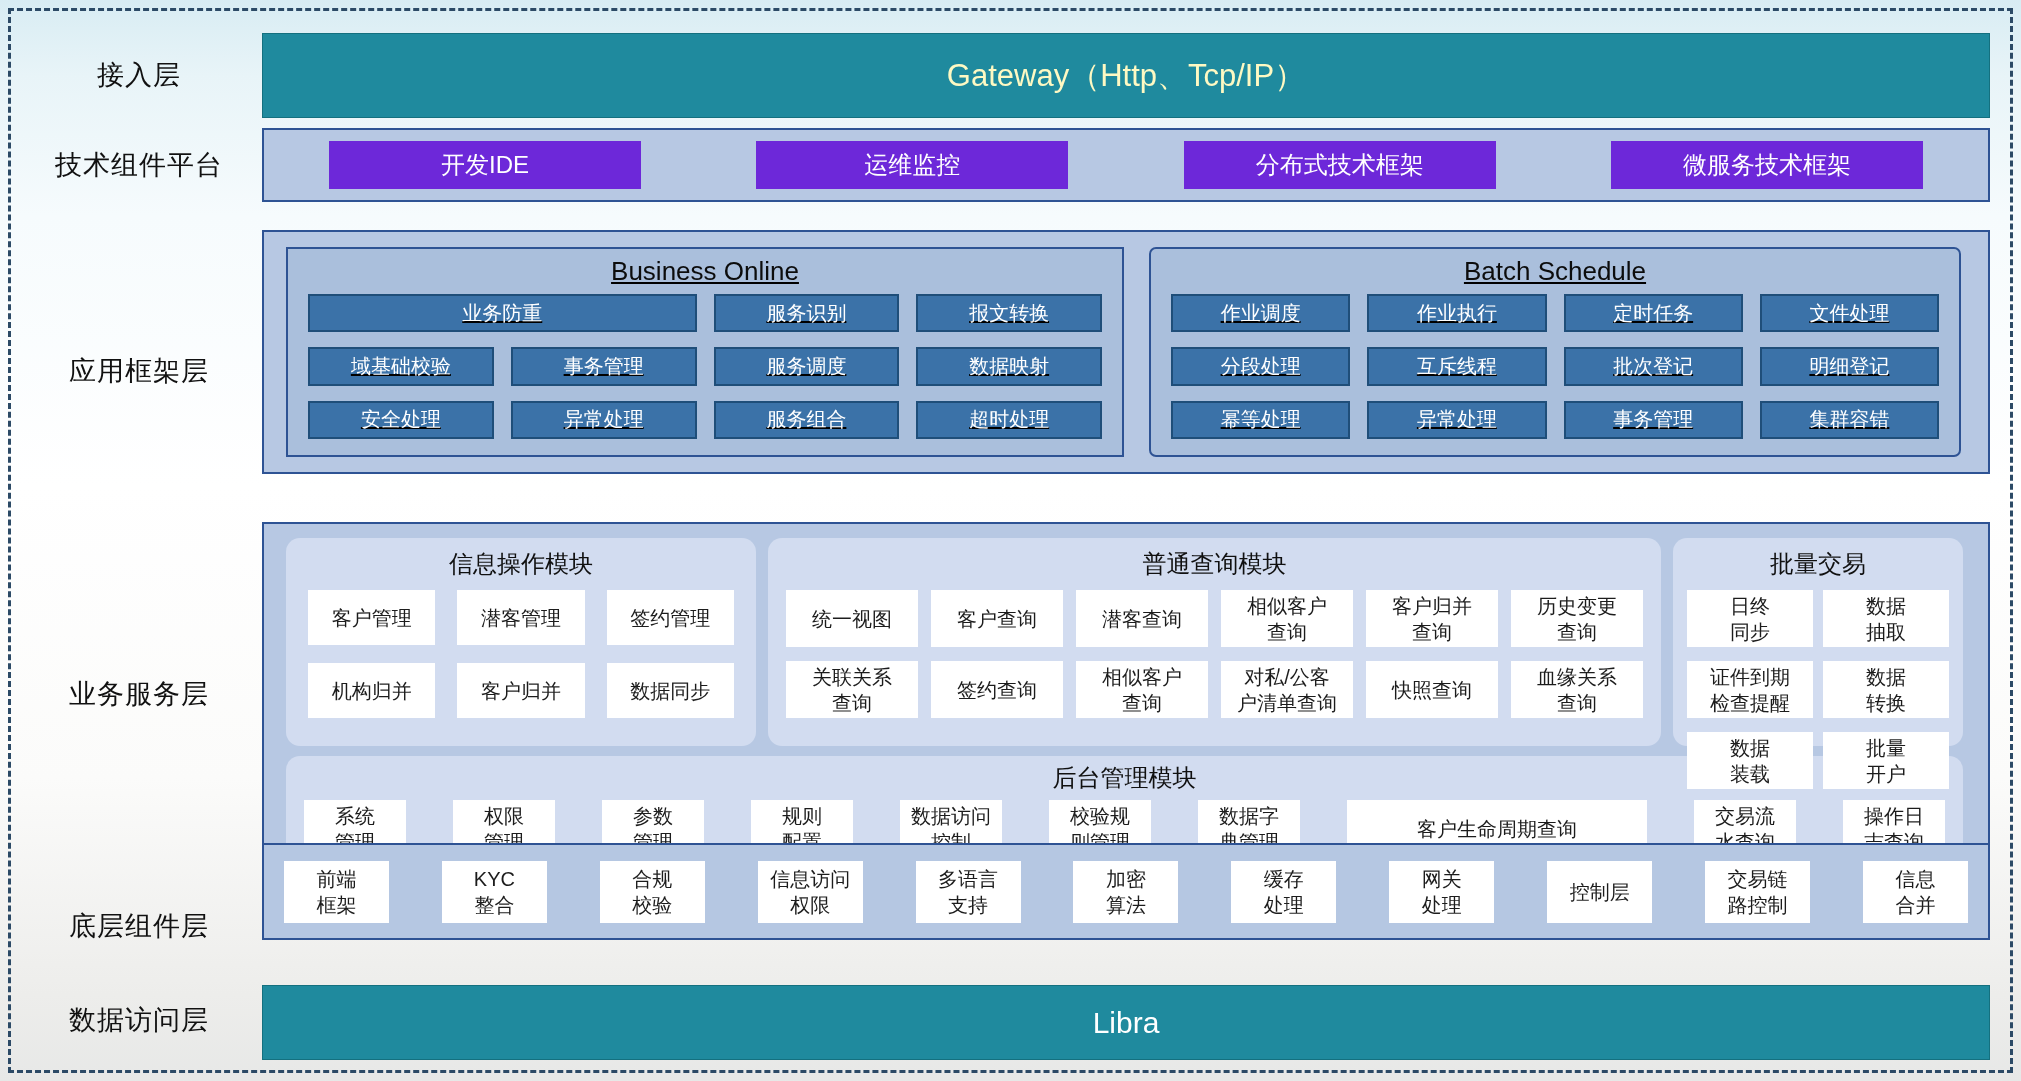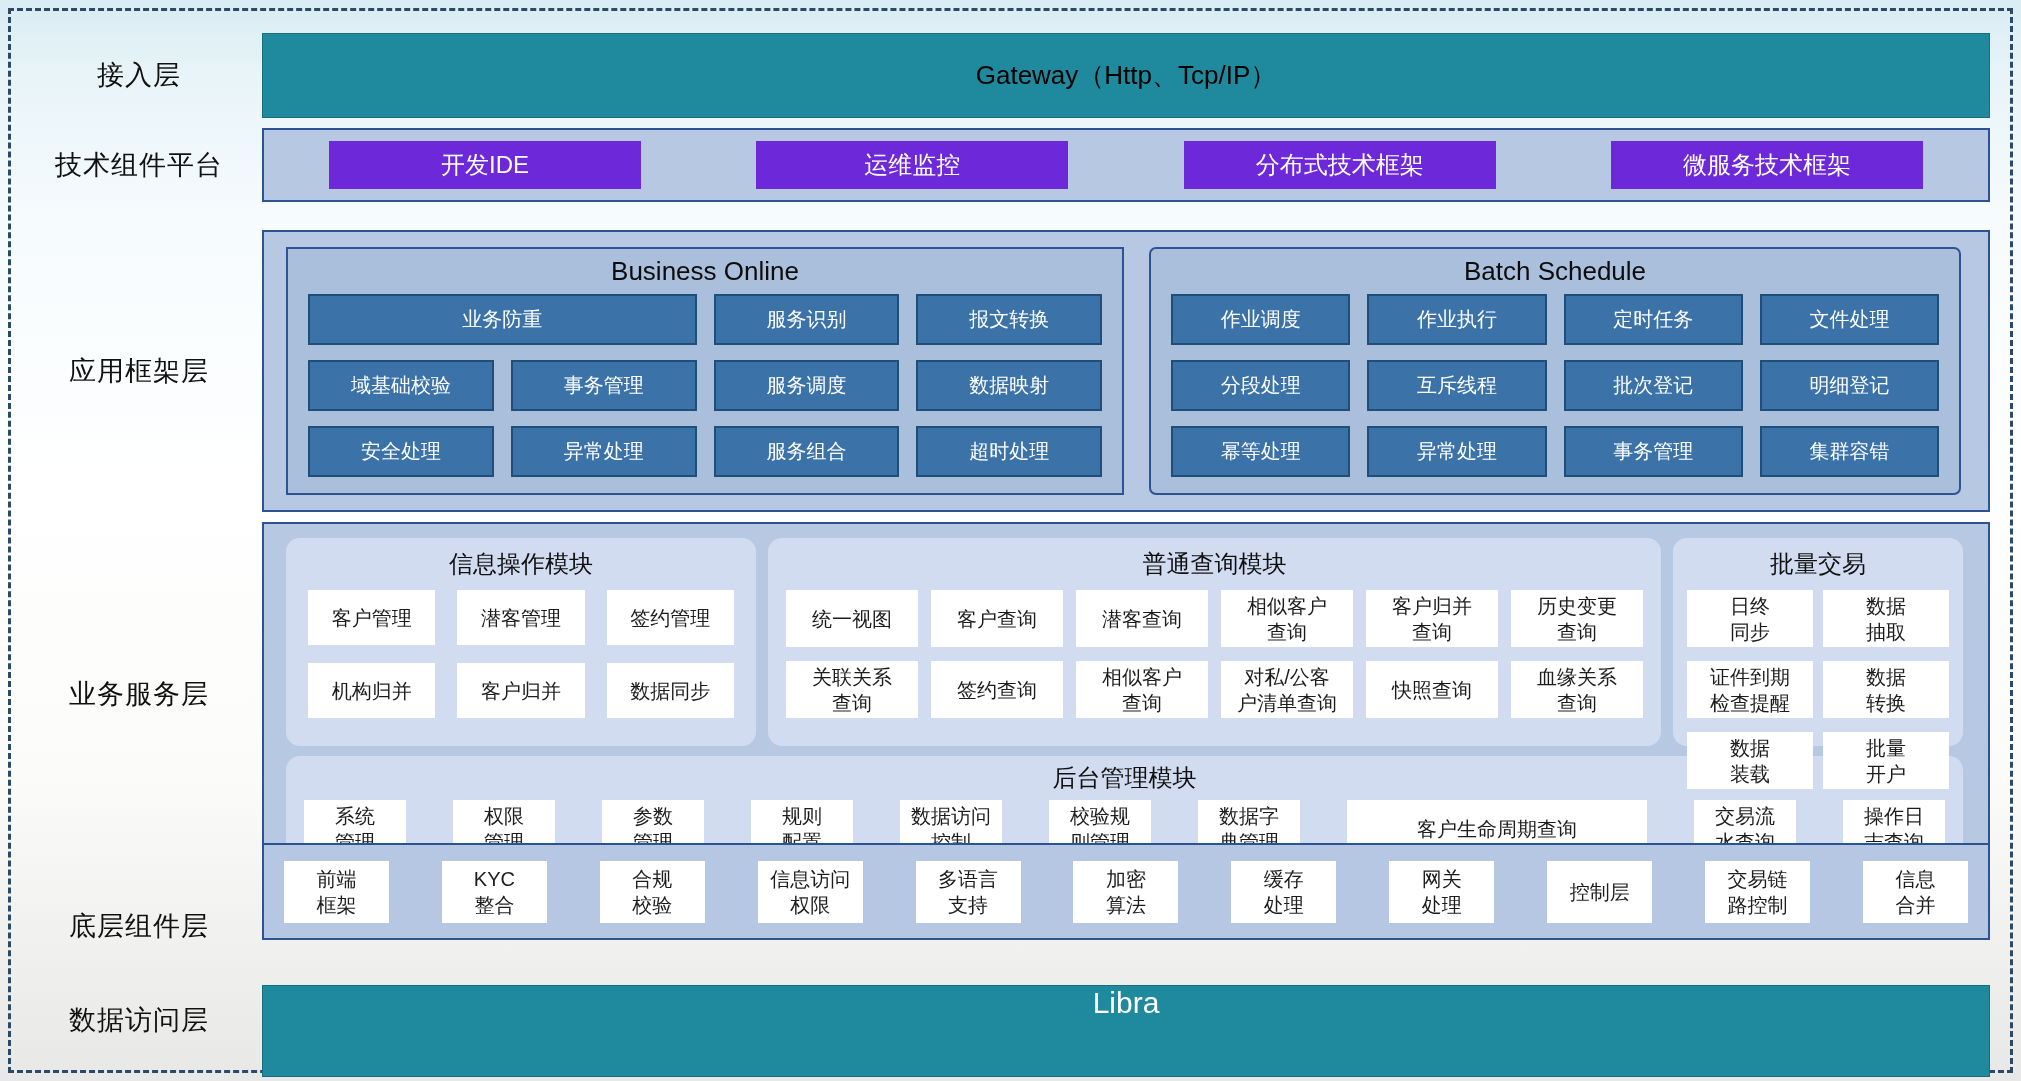--- a/index.html
+++ b/index.html
@@ -15,31 +15,31 @@
     position:absolute;left:20px;width:238px;text-align:center;
     transform:translateY(-50%);font-size:27px;color:#111;letter-spacing:1px;
   }
   .lbl-0{top:75px;} .lbl-1{top:165px;} .lbl-2{top:371px;}
   .lbl-3{top:694px;} .lbl-4{top:926px;} .lbl-5{top:1020px;}
 
   
   .band{position:absolute;left:262px;width:1728px;box-sizing:border-box;}
 
   .gateway{top:33px;height:85px;background:#1f8a9e;border:1px solid #14707f;
-    display:flex;align-items:center;justify-content:center;color:#000000;font-size:26px;}
-  .libra{top:985px;height:92px;background:#1f8a9e;border:1px solid #14707f;
-    display:flex;align-items:flex-start;justify-content:center;color:#fff;font-size:30px;}
+    display:flex;align-items:center;justify-content:center;color:#fef9c3;font-size:31px;}
+  .libra{top:985px;height:75px;background:#1f8a9e;border:1px solid #14707f;
+    display:flex;align-items:center;justify-content:center;color:#fff;font-size:30px;}
 
   .techbar{top:128px;height:74px;background:#b7c8e3;border:2px solid #2e5394;
     display:flex;align-items:center;justify-content:space-between;padding:0 65px;}
   .tech-btn{flex:0 0 312px;height:48px;background:#6d28d9;color:#fff;font-size:24px;
     display:flex;align-items:center;justify-content:center;}
 
-  .appframe{top:230px;height:282px;background:#b7c8e3;border:2px solid #2e5394;
-    display:flex;gap:25px;padding:15px 24px 15px 22px;}
+  .appframe{top:230px;height:244px;background:#b7c8e3;border:2px solid #2e5394;
+    display:flex;gap:25px;padding:15px 24px 15px 22px;text-decoration:underline;}
   .fw-group{background:#aabfdc;border:2px solid #2e5394;box-sizing:border-box;
     display:flex;flex-direction:column;}
   .fw-group.bo{width:838px;} .fw-group.bs{width:812px;border-radius:7px;}
   .fw-title{text-align:center;font-size:26px;color:#0c0c0c;padding:7px 0 3px;}
   .fw-grid{flex:1;display:grid;grid-template-columns:repeat(4,1fr);
     gap:15px 17px;padding:4px 20px 16px;}
   .fw-btn{background:#3b72a8;border:2px solid #1f4e79;color:#fff;font-size:20px;
     display:flex;align-items:center;justify-content:center;box-sizing:border-box;}
   .fw-grid .wide{grid-column:span 2;}
 

